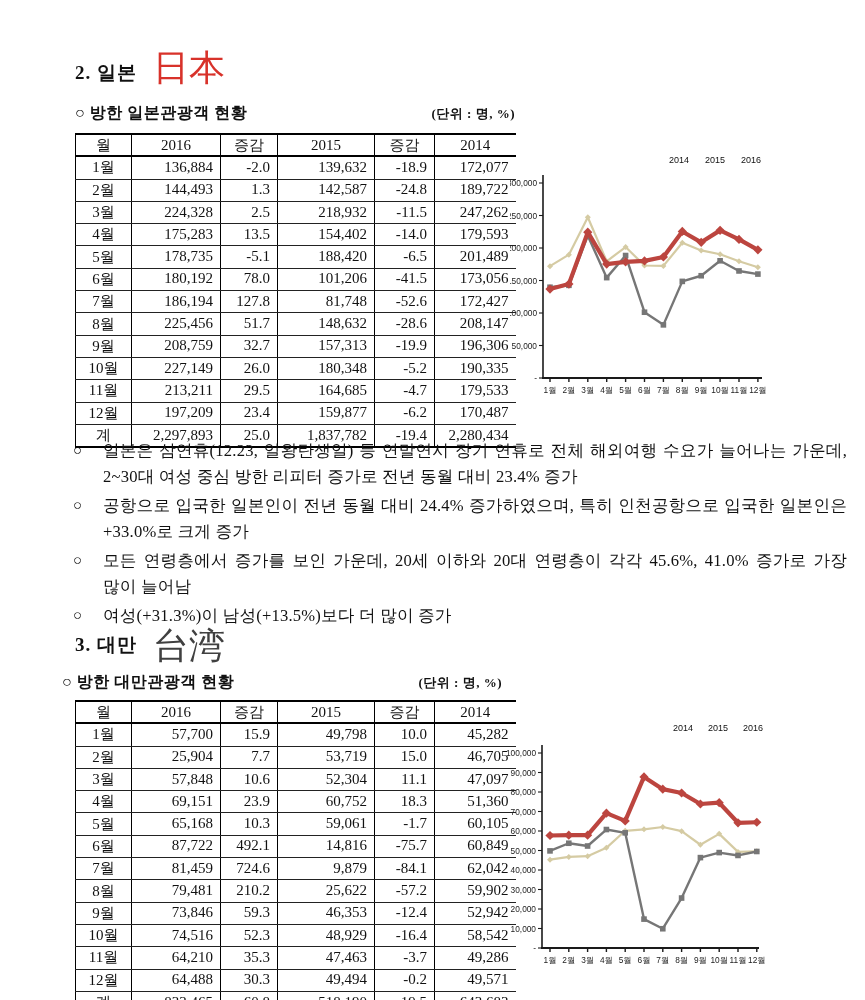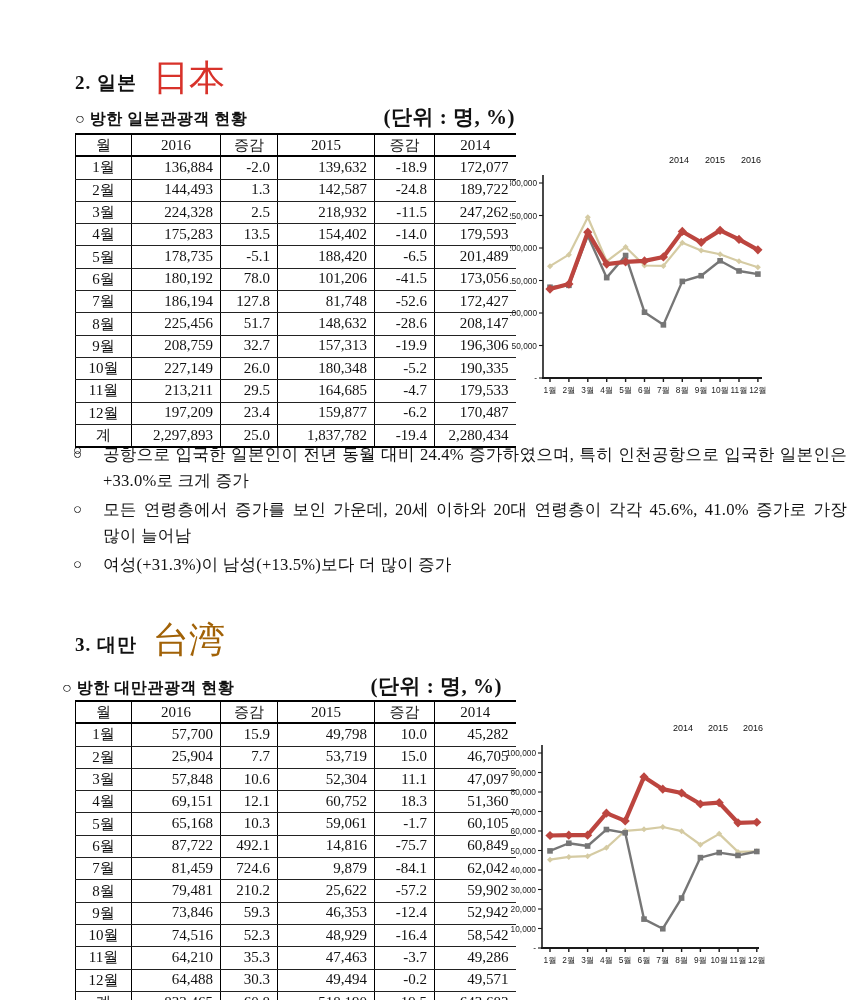--- a/index.html
+++ b/index.html
@@ -8,21 +8,21 @@
 
   
   .sec-head{position:absolute;display:flex;align-items:flex-start;}
   .sec-title{font-size:19px;font-weight:bold;letter-spacing:1px;padding-top:10px;}
   .sec-annotation{font-family:Liberation Serif, serif;
         font-size:36px;font-weight:500;line-height:1;margin-left:16px;}
 
   
   .subheader{position:absolute;width:440px;display:flex;justify-content:space-between;
         align-items:baseline;font-size:16px;letter-spacing:.5px;font-weight:bold;}
-  .unit-note{font-size:21px;}
+  .unit-note{font-size:13px;}
 
   
   .tablebox{position:absolute;width:440px;}
   table.data-table{border-collapse:collapse;width:440px;table-layout:fixed;
         border-top:2px solid #000;border-bottom:2px solid #000;border-left:1.5px solid #000;
         font-size:15px;}
   table.data-table th,table.data-table td{
         padding:0 7px 1px 2px;height:20.3px;line-height:19px;font-weight:normal;
         border-bottom:1px solid #222;white-space:nowrap;overflow:hidden;}
   table.data-table th{text-align:center;border-bottom:2.4px solid #000;padding:0 2px;}
@@ -39,21 +39,21 @@
 
   
   .chartbox{position:absolute;}
   svg text{font-family:"Liberation Sans","DejaVu Sans",sans-serif;}
 </style>
 </head>
 <body>
 
 <div class="page">
 
-  <div class="sec-head" style="left:75px;top:60px;">
+  <div class="sec-head" style="left:75px;top:50px;">
     <span class="sec-title">2. 일본</span>
     <span class="sec-annotation" style="color: rgb(216, 50, 42);">日本</span>
   </div>
 
   <div class="subheader" style="left:75px;top:103px;">
     <span>○ 방한 일본관광객 현황</span>
     <span class="unit-note">(단위 : 명, %)</span>
   </div>
 
   <div class="tablebox" style="left:75px;top:133px;" data-table="0">
@@ -266,29 +266,29 @@
         <path d="M210.1 83.75315L214.7 88.35315L210.1 92.95315L205.5 88.35315Z" fill="#bc453f"></path>
         <path d="M229 92.81285L233.6 97.41284999999999L229 102.01284999999999L224.4 97.41284999999999Z" fill="#bc453f"></path>
         <path d="M247.89999999999998 103.21415000000002L252.49999999999997 107.81415000000001L247.89999999999998 112.41415L243.29999999999998 107.81415000000001Z" fill="#bc453f"></path>
         <text x="169" y="21" text-anchor="middle" font-size="9" fill="#111">2014</text>
         <text x="205" y="21" text-anchor="middle" font-size="9" fill="#111">2015</text>
         <text x="241" y="21" text-anchor="middle" font-size="9" fill="#111">2016</text>
       </svg>
   </div>
 
   <ul class="bullets" style="left:72px;top:438px;">
-      <li><span class="marker">○</span></li>
+      <li><span class="marker">○</span><span>일본은 삼연휴(12.23, 일왕탄생일) 등 연말연시 장기 연휴로 전체 해외여행 수요가 늘어나는 가운데, 2~30대 여성 중심 방한 리피터 증가로 전년 동월 대비 23.4% 증가</span></li>
       <li><span class="marker">○</span><span>공항으로 입국한 일본인이 전년 동월 대비 24.4% 증가하였으며, 특히 인천공항으로 입국한 일본인은 +33.0%로 크게 증가</span></li>
       <li><span class="marker">○</span><span>모든 연령층에서 증가를 보인 가운데, 20세 이하와 20대 연령층이 각각 45.6%, 41.0% 증가로 가장 많이 늘어남</span></li>
       <li><span class="marker">○</span><span>여성(+31.3%)이 남성(+13.5%)보다 더 많이 증가</span></li>
     </ul>
 
   <div class="sec-head" style="left:75px;top:622px;">
     <span class="sec-title">3. 대만</span>
-    <span class="sec-annotation" style="color: #a16207;">台湾</span>
+    <span class="sec-annotation" style="color: #404040; margin-top: 6px;">台湾</span>
   </div>
 
   <div class="subheader" style="left:62px;top:672px;">
     <span>○ 방한 대만관광객 현황</span>
     <span class="unit-note">(단위 : 명, %)</span>
   </div>
 
   <div class="tablebox" style="left:75px;top:700px;" data-table="1">
       <table class="data-table">
         <colgroup>
@@ -330,21 +330,21 @@
             <td class="c-month">3월</td>
             <td class="c-num">57,848</td>
             <td class="c-num">10.6</td>
             <td class="c-num">52,304</td>
             <td class="c-num">11.1</td>
             <td class="c-num">47,097</td>
           </tr>
           <tr>
             <td class="c-month">4월</td>
             <td class="c-num">69,151</td>
-            <td class="c-num">12.1</td>
+            <td class="c-num">23.9</td>
             <td class="c-num">60,752</td>
             <td class="c-num">18.3</td>
             <td class="c-num">51,360</td>
           </tr>
           <tr>
             <td class="c-month">5월</td>
             <td class="c-num">65,168</td>
             <td class="c-num">10.3</td>
             <td class="c-num">59,061</td>
             <td class="c-num">-1.7</td>

